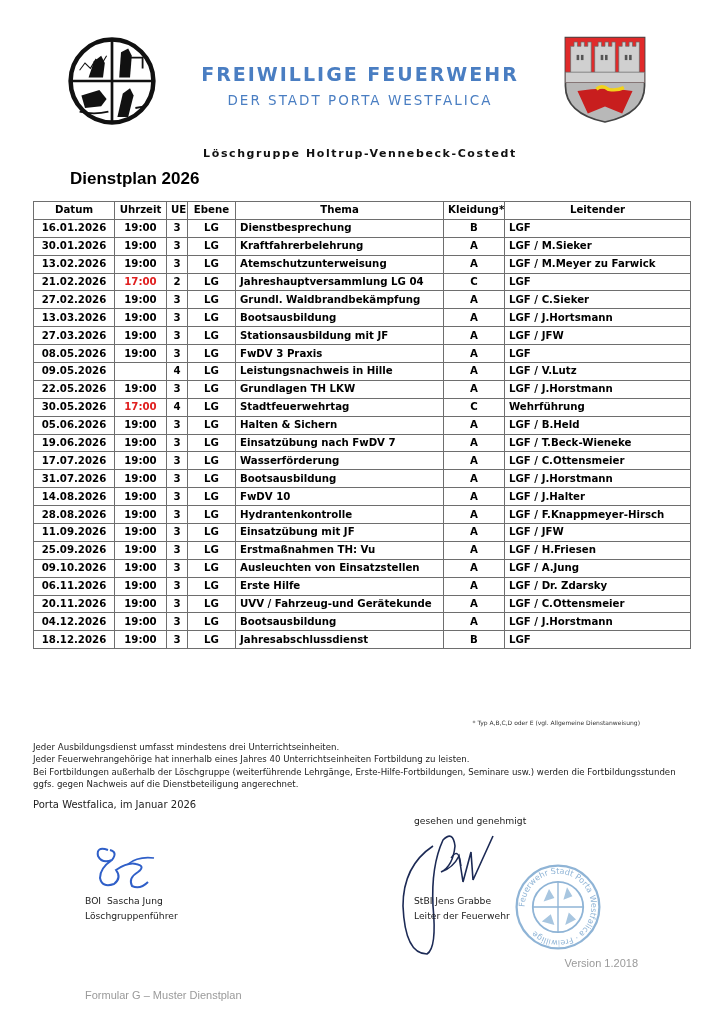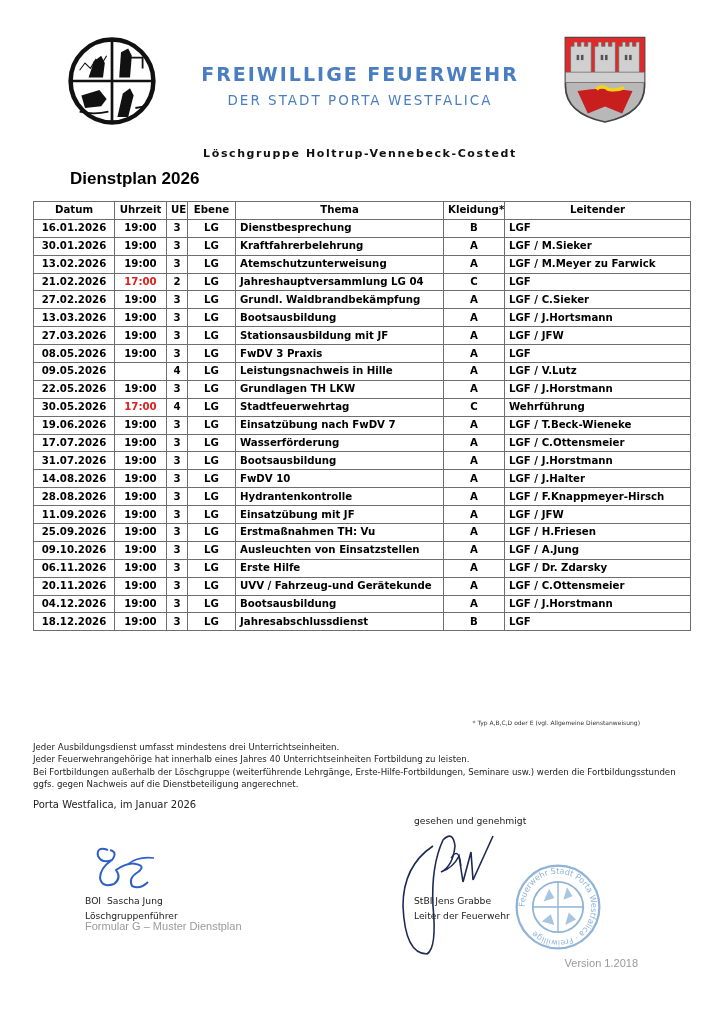--- a/index.html
+++ b/index.html
@@ -27,21 +27,21 @@
   .place-date { left: 33px; top: 799px; font-size: 10px; color: #222; font-family: "DejaVu Sans", sans-serif; }
   .approved { left: 414px; top: 815px; font-size: 9.2px; color: #222; font-family: "DejaVu Sans", sans-serif; }
 
   .sig1 { left: 88px; top: 842px; width: 70px; height: 50px; }
   .sig2 { left: 393px; top: 826px; width: 130px; height: 130px; }
   .stamp { left: 513px; top: 862px; width: 90px; height: 90px; }
 
   .signer1 { left: 85px; top: 894px; font-size: 9.2px; line-height: 14.5px; color: #222; font-family: "DejaVu Sans", sans-serif; }
   .signer2 { left: 414px; top: 894px; font-size: 9.2px; line-height: 14.5px; color: #222; font-family: "DejaVu Sans", sans-serif; }
 
-  .form-label { left: 85px; top: 920px; font-size: 11px; color: #9a9a9a; }
+  .form-label { left: 85px; top: 989px; font-size: 11px; color: #9a9a9a; }
   .version { left: 540px; top: 957px; width: 98px; text-align: right; font-size: 11px; color: #9a9a9a; }
 </style>
 </head>
 <body>
 
 <svg class="abs logo-left" viewBox="0 0 100 100">
   <circle cx="50" cy="50" r="46" fill="#fff" stroke="#111" stroke-width="5"></circle>
   <line x1="50" y1="4" x2="50" y2="96" stroke="#111" stroke-width="3"></line>
   <line x1="4" y1="50" x2="96" y2="50" stroke="#111" stroke-width="3"></line>
   <path d="M14 38 L20 30 L26 36 L32 26 L38 32 L44 22" stroke="#111" stroke-width="1.2" fill="none"></path>
@@ -196,20 +196,29 @@
       <tr>
         <td class="c">30.05.2026</td>
         <td class="c" style="color: rgb(224, 32, 32);">17:00</td>
         <td class="c">4</td>
         <td class="c">LG</td>
         <td class="l">Stadtfeuerwehrtag</td>
         <td class="c">C</td>
         <td class="l">Wehrführung</td>
       </tr>
       <tr>
+        <td class="c">05.06.2026</td>
+        <td class="c">19:00</td>
+        <td class="c">3</td>
+        <td class="c">LG</td>
+        <td class="l">Halten &amp; Sichern</td>
+        <td class="c">A</td>
+        <td class="l">LGF / B.Held</td>
+      </tr>
+      <tr>
         <td class="c">19.06.2026</td>
         <td class="c">19:00</td>
         <td class="c">3</td>
         <td class="c">LG</td>
         <td class="l">Einsatzübung nach FwDV 7</td>
         <td class="c">A</td>
         <td class="l">LGF / T.Beck-Wieneke</td>
       </tr>
       <tr>
         <td class="c">17.07.2026</td>

